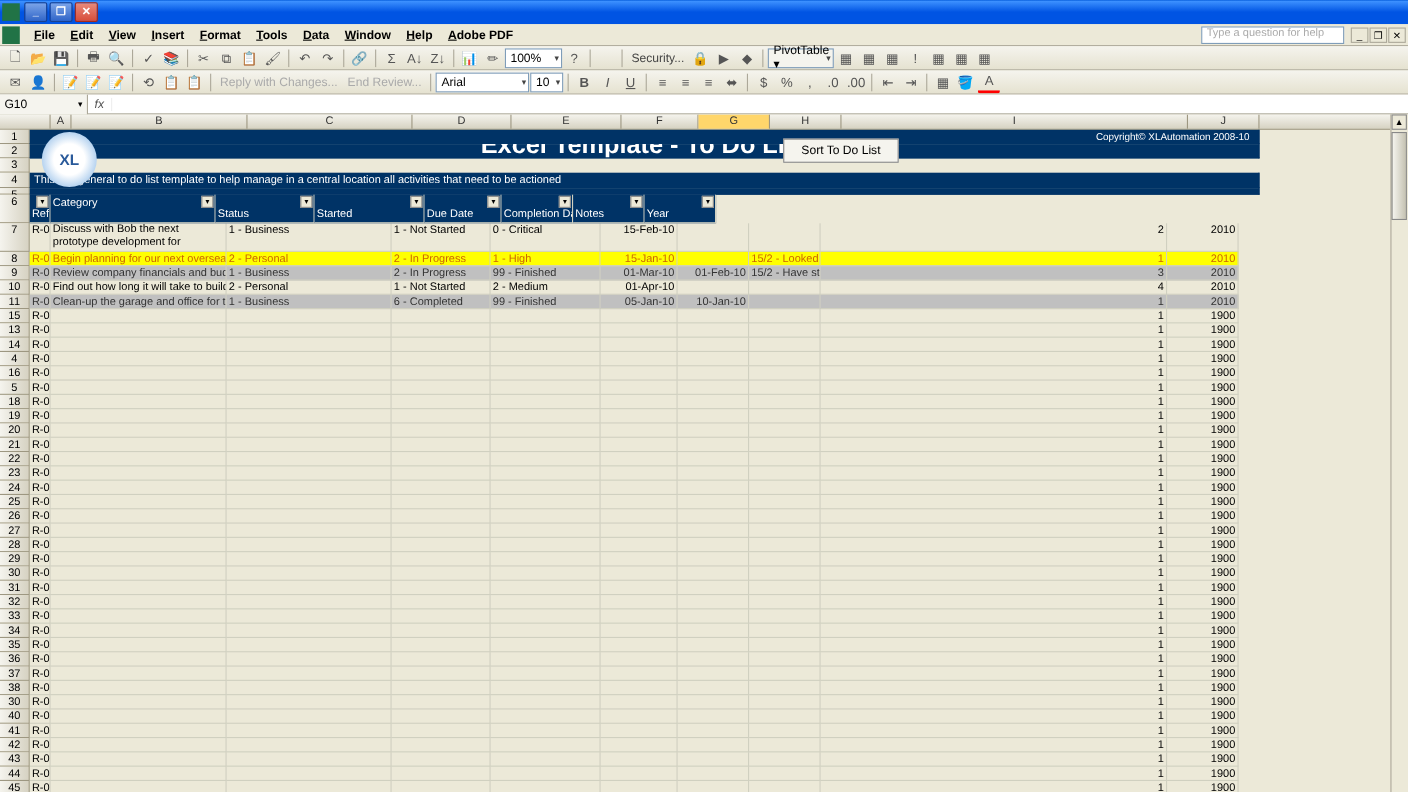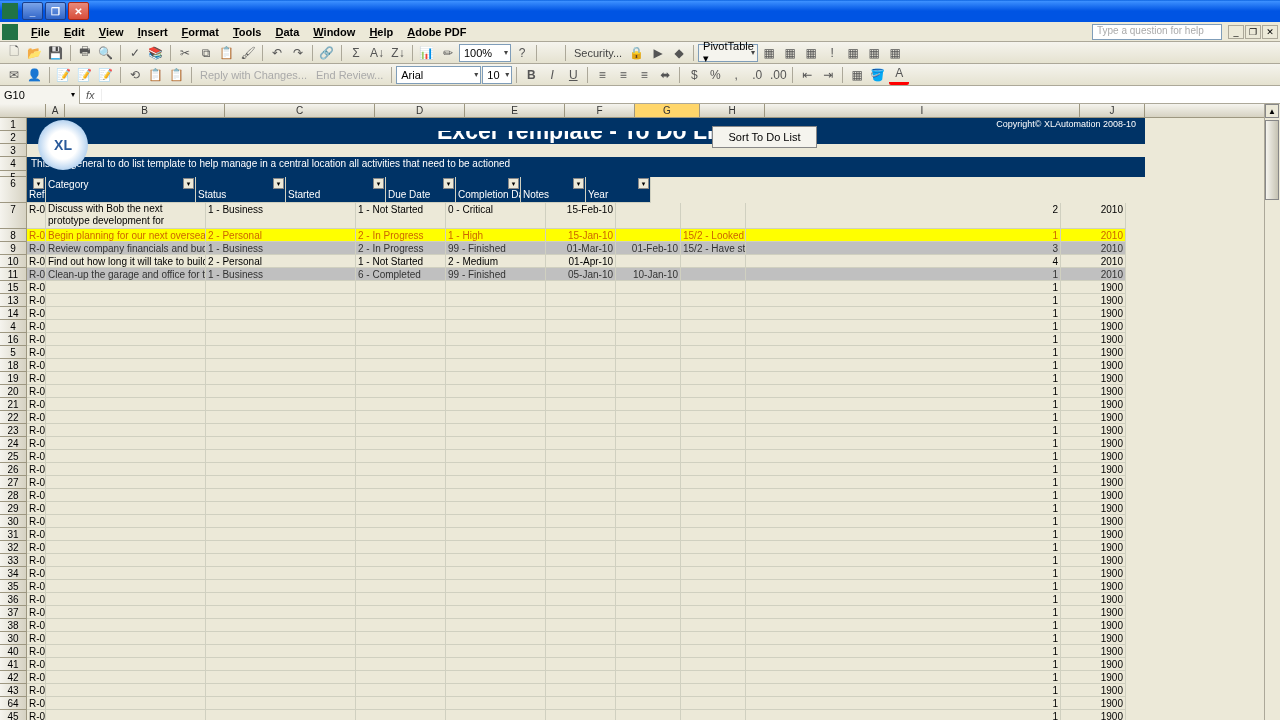--- a/index.html
+++ b/index.html
@@ -760,21 +760,21 @@
           <div class="cell " style="width: 150px;"></div>
           <div class="cell " style="width: 90px;"></div>
           <div class="cell " style="width: 100px;"></div>
           <div class="cell " style="width: 70px;"></div>
           <div class="cell " style="width: 65px;"></div>
           <div class="cell " style="width: 65px;"></div>
           <div class="cell right" style="width: 315px;">1</div>
           <div class="cell right" style="width: 65px;">1900</div>
         </div>
         <div class="row " style="height: 13px;">
-          <div class="rh">64</div>
+          <div class="rh">44</div>
           <div class="cell " style="width: 19px;">R-0038</div>
           <div class="cell " style="width: 160px;"></div>
           <div class="cell " style="width: 150px;"></div>
           <div class="cell " style="width: 90px;"></div>
           <div class="cell " style="width: 100px;"></div>
           <div class="cell " style="width: 70px;"></div>
           <div class="cell " style="width: 65px;"></div>
           <div class="cell " style="width: 65px;"></div>
           <div class="cell right" style="width: 315px;">1</div>
           <div class="cell right" style="width: 65px;">1900</div>

